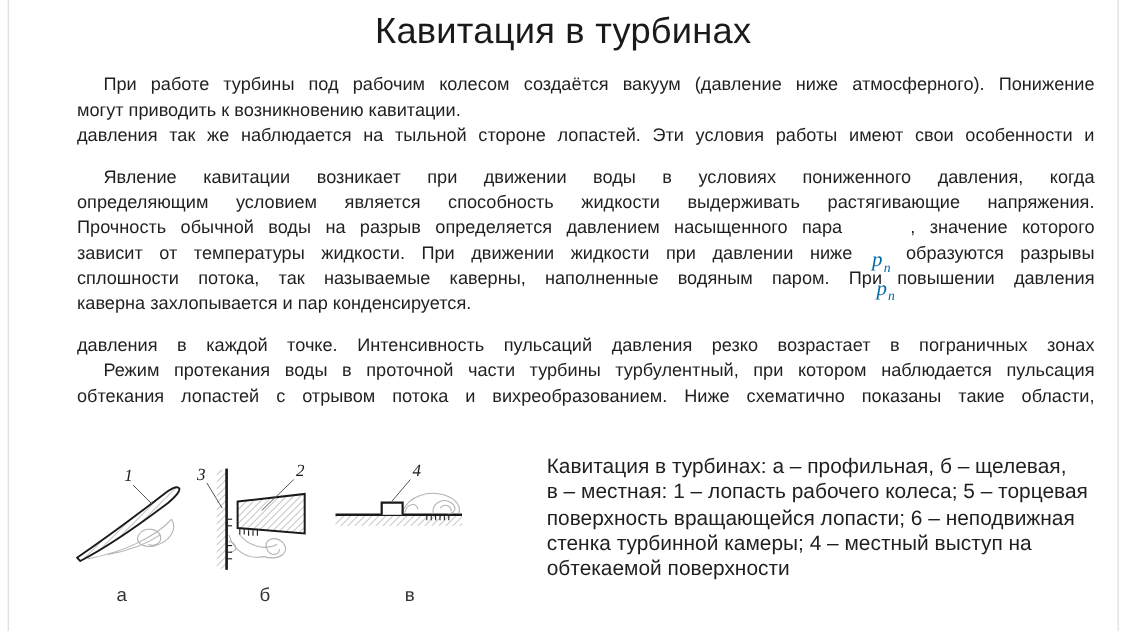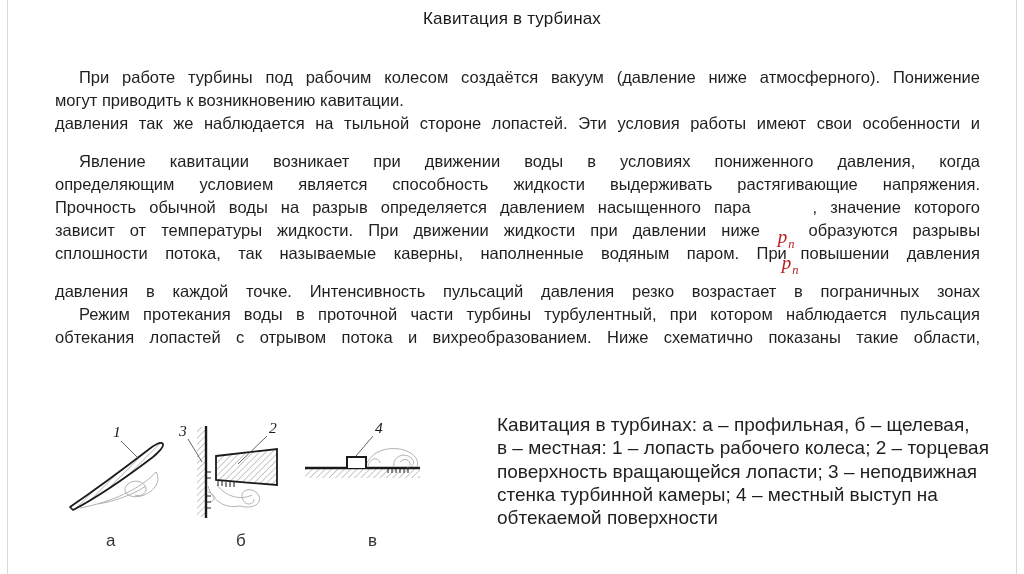--- a/index.html
+++ b/index.html
@@ -6,37 +6,37 @@
   .slide {
     position:relative; width:1024px; height:574px; overflow:hidden;
     background:#ffffff; font-family:"Liberation Sans",sans-serif; color:#1f1f1f;
   }
   .edge { position:absolute; top:0; bottom:0; width:1px; background:#d9d9d9; }
   .edge.left  { left:7px; }
   .edge.right { left:1016px; }
 
   .title {
     position:absolute; top:9px; left:0; width:100%; margin:0;
-    text-align:center; font-size:17px; font-weight:400; color:#1a1a1a;
+    text-align:center; font-size:33px; font-weight:400; color:#1a1a1a;
     letter-spacing:0.2px;
   }
 
-  .body-text { position:absolute; left:55px; top:66px; width:925px; font-size:16.5px; }
+  .body-text { position:absolute; left:70px; top:66px; width:925px; font-size:16.5px; }
   .para + .para { margin-top:15px; }
   .line {
     line-height:23px; height:23px; white-space:normal;
     text-align:justify; text-align-last:justify;
   }
   .line.indent { text-indent:24px; }
   .line.last { text-align-last:left; }
   .gap { display:inline-block; height:1px; vertical-align:baseline; }
 
   .formula {
     display:inline-block; font-family:"Liberation Serif",serif; font-style:italic;
-    font-size:19px; line-height:14px; color:#b91c1c;
+    font-size:19px; line-height:14px; color:#0369a1;
     transform:translateY(7px); margin:0 14px 0 18px;
   }
   .formula sub { font-size:12.5px; line-height:0; margin-left:1px; }
   .formula.overlap { margin:0 2px 0 -5px; transform:translateY(10px); }
 
   .figure { position:absolute; left:50px; top:400px; width:420px; height:160px; }
 
   .caption {
     position:absolute; left:497px; top:413px; width:480px;
     font-size:19px; color:#1f1f1f;
@@ -60,20 +60,21 @@
         <div class="line indent">При работе турбины под рабочим колесом создаётся вакуум (давление ниже атмосферного). Понижение</div>
         <div class="line last">могут приводить к возникновению кавитации.</div>
         <div class="line">давления так же наблюдается на тыльной стороне лопастей. Эти условия работы имеют свои особенности и</div>
       </div>
       <div class="para">
         <div class="line indent">Явление кавитации возникает при движении воды в условиях пониженного давления, когда</div>
         <div class="line">определяющим условием является способность жидкости выдерживать растягивающие напряжения.</div>
         <div class="line">Прочность обычной воды на разрыв определяется давлением насыщенного пара<span class="gap" style="width: 62px;"></span>, значение которого</div>
         <div class="line">зависит от температуры жидкости. При движении жидкости при давлении ниже<span class="formula"><span>p</span><sub>п</sub></span>образуются разрывы</div>
         <div class="line">сплошности потока, так называемые каверны, наполненные водяным паром. При<span class="formula overlap"><span>p</span><sub>п</sub></span>повышении давления</div>
+        <div class="line last">каверна захлопывается и пар конденсируется.</div>
       </div>
       <div class="para">
         <div class="line">давления в каждой точке. Интенсивность пульсаций давления резко возрастает в пограничных зонах</div>
         <div class="line indent">Режим протекания воды в проточной части турбины турбулентный, при котором наблюдается пульсация</div>
         <div class="line">обтекания лопастей с отрывом потока и вихреобразованием. Ниже схематично показаны такие области,</div>
       </div>
     </div>
 
   <svg class="figure" viewBox="0 0 420 160" xmlns="http://www.w3.org/2000/svg">
     <defs>
@@ -145,18 +146,18 @@
           <line x1="358" y1="69" x2="358" y2="73"></line>
       </g>
       <line x1="323" y1="36" x2="306" y2="56" stroke="#555555" stroke-width="0.9"></line>
       <text class="fig-num" x="325" y="33">4</text>
       <text class="fig-letter" x="318" y="146">в</text>
     </g>
   </svg>
 
   <div class="caption">
       <div class="cap-line">Кавитация в турбинах: а – профильная, б – щелевая,</div>
-      <div class="cap-line">в – местная: 1 – лопасть рабочего колеса; 2 – торцевая</div>
-      <div class="cap-line">поверхность вращающейся лопасти; 3 – неподвижная</div>
+      <div class="cap-line">в – местная: 1 – лопасть рабочего колеса; 5 – торцевая</div>
+      <div class="cap-line">поверхность вращающейся лопасти; 6 – неподвижная</div>
       <div class="cap-line">стенка турбинной камеры; 4 – местный выступ на</div>
       <div class="cap-line">обтекаемой поверхности</div>
     </div>
 </div>
 
 </body></html>

